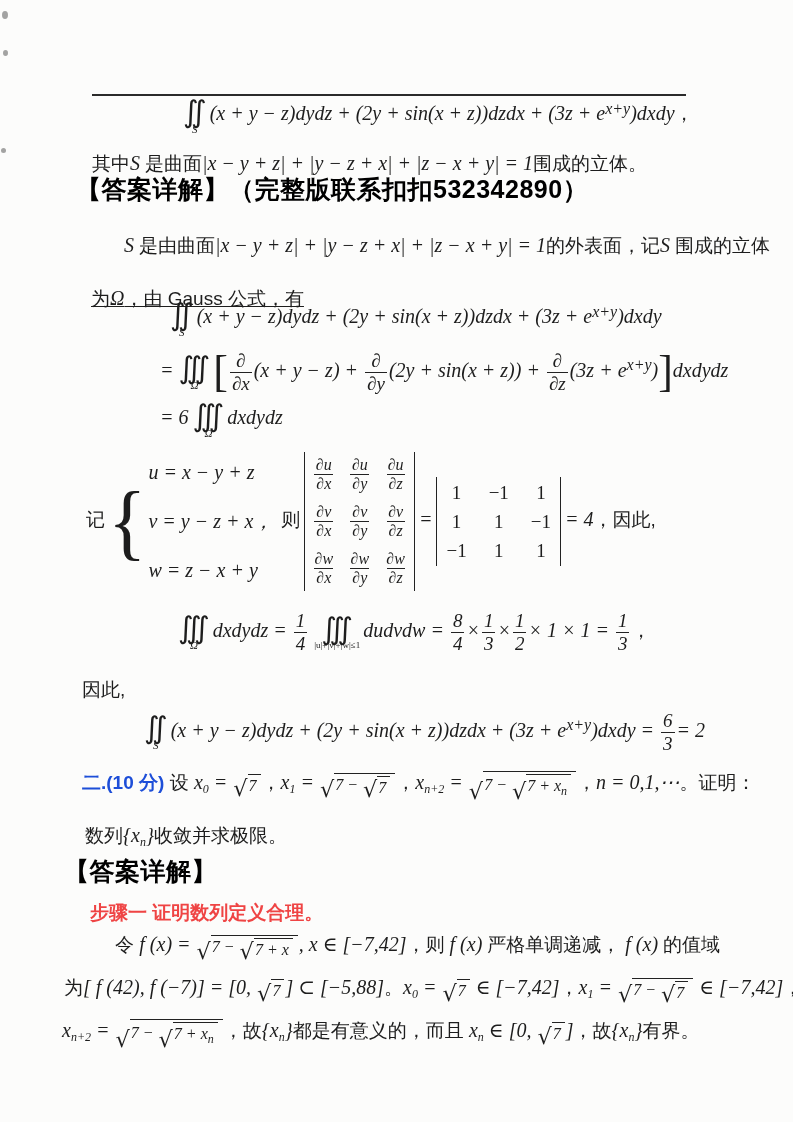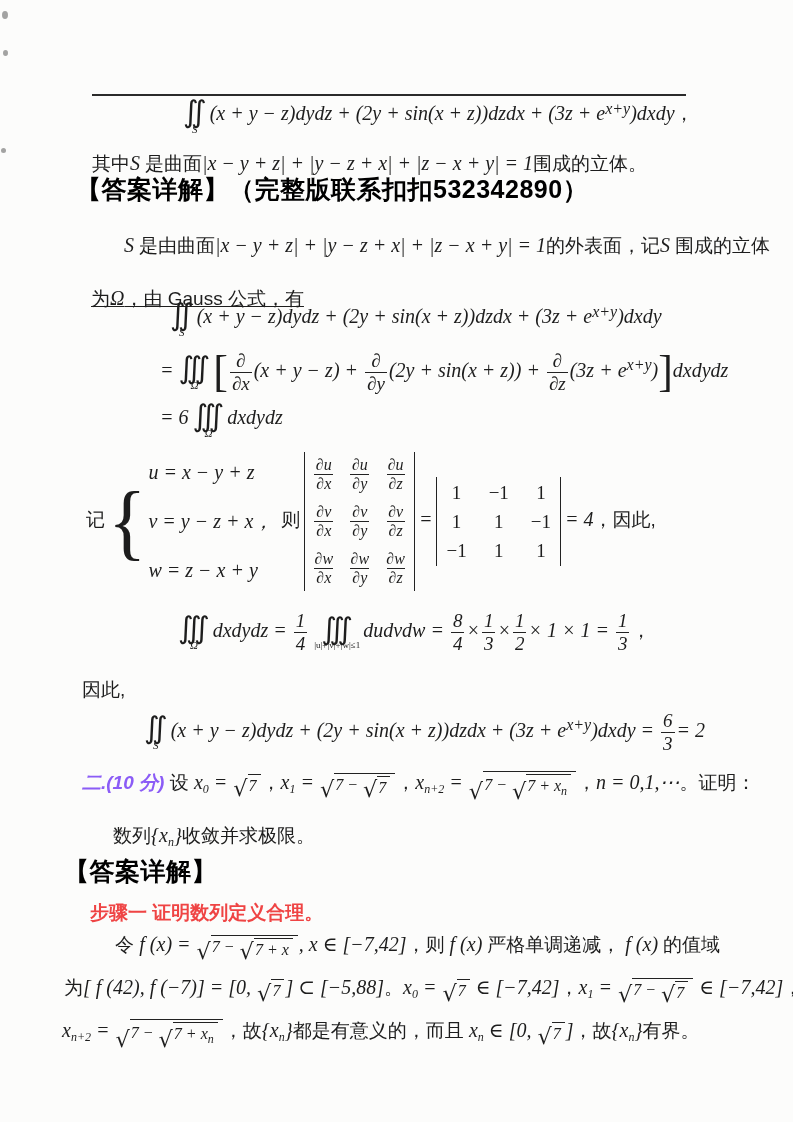--- a/index.html
+++ b/index.html
@@ -3,21 +3,21 @@
 <meta charset="utf-8">
 <style>
   html,body{margin:0;padding:0;background:#e9e9e9;}
   .page{
     position:relative;width:793px;height:1122px;background:#fcfcfb;
     font-family:"Liberation Sans","DejaVu Sans",sans-serif;color:#1d1d1d;
     overflow:hidden;
   }
   .line{position:absolute;white-space:nowrap;line-height:1.25;}
   .cn{font-family:"Liberation Sans","DejaVu Sans",sans-serif;font-size:19px;color:#1d1d1d;}
-  .cnb{font-family:"Liberation Sans","DejaVu Sans",sans-serif;font-size:19px;font-weight:700;color:#8b5cf6;font-style:italic;}
+  .cnb{font-family:"Liberation Sans","DejaVu Sans",sans-serif;font-size:19px;font-weight:700;color:#1d4ed8;}
   .mi{font-family:"Liberation Serif","DejaVu Serif",serif;font-style:italic;font-size:20px;color:#1d1d1d;}
   .sup{font-family:"Liberation Serif","DejaVu Serif",serif;font-style:italic;font-size:16px;vertical-align:super;}
   .ssub{font-family:"Liberation Serif","DejaVu Serif",serif;font-style:italic;font-size:12px;vertical-align:sub;}
   .rule{position:absolute;background:#2b2b2b;}
   .h1t{font-size:25px;font-weight:900;color:#000;letter-spacing:0.5px;}
   .h3t{font-size:19px;font-weight:800;color:#ef4444;}
   .bigop{display:inline-flex;flex-direction:column;align-items:center;vertical-align:middle;line-height:1;margin-right:3px;}
   .bigop .op{font-family:"DejaVu Sans",sans-serif;font-size:30px;font-weight:400;color:#1d1d1d;}
   .bigop .ub{font-family:"Liberation Serif","DejaVu Serif",serif;font-style:italic;font-size:11px;margin-top:-3px;}
   .bigop .ub.tiny{font-size:9px;font-style:normal;}
@@ -184,21 +184,21 @@
             <span class="rbody">7</span>
           </span></span>
       </span><span class="cn">，</span><span class="mi">x</span><span class="ssub">n+2</span><span class="mi"> = </span><span class="sqrt">
         <span class="rsign">√</span>
         <span class="rbody"><span>7 − </span><span class="sqrt">
             <span class="rsign">√</span>
             <span class="rbody"><span>7 + x</span><span class="ssub">n</span></span>
           </span></span>
       </span><span class="cn">，</span><span class="mi">n = 0,1,⋯</span><span class="cn">。证明：</span></div>
 
-  <div class="line" style="left:85px;top:823px;margin-left:28px;"><span class="cn">数列</span><span class="mi">{</span><span class="mi">x</span><span class="ssub">n</span><span class="mi">}</span><span class="cn">收敛并求极限。</span></div>
+  <div class="line" style="left:85px;top:823px;"><span class="cn">数列</span><span class="mi">{</span><span class="mi">x</span><span class="ssub">n</span><span class="mi">}</span><span class="cn">收敛并求极限。</span></div>
 
   <div class="line" style="left:64px;top:856px;"><span class="h1t">【答案详解】</span></div>
 
   <div class="line" style="left:90px;top:901px;"><span class="h3t">步骤一  证明数列定义合理。</span></div>
 
   <div class="line" style="left:115px;top:932px;"><span class="cn">令 </span><span class="mi">f (x) = </span><span class="sqrt">
         <span class="rsign">√</span>
         <span class="rbody"><span>7 − </span><span class="sqrt">
             <span class="rsign">√</span>
             <span class="rbody">7 + x</span>

